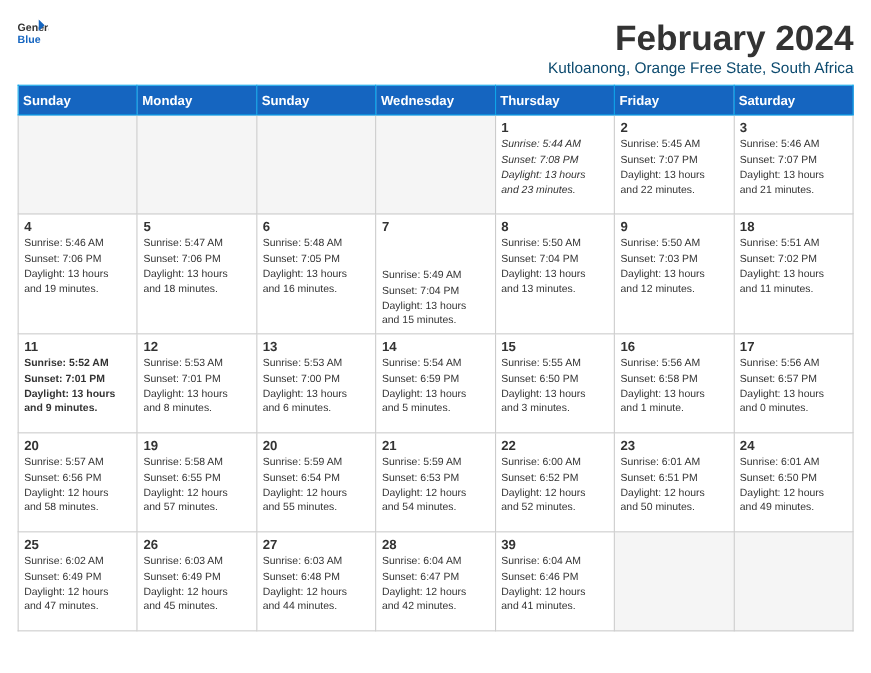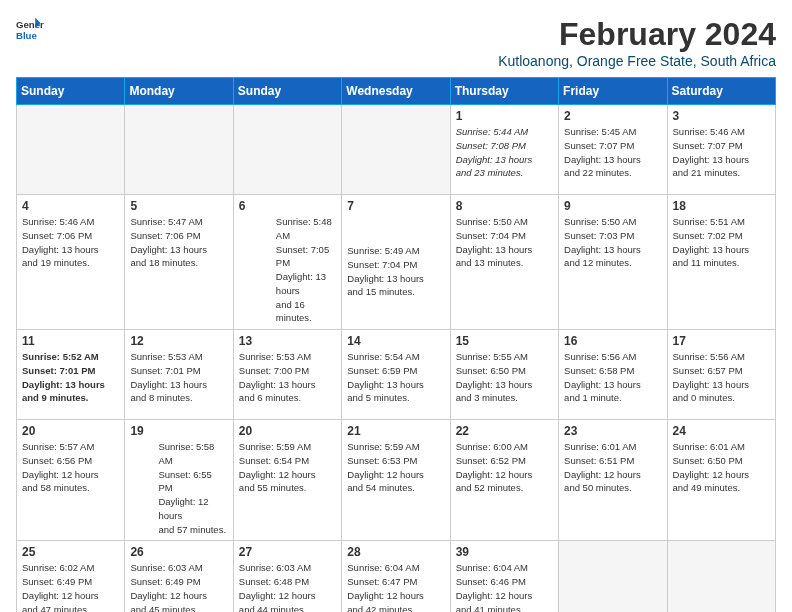--- a/index.html
+++ b/index.html
@@ -141,21 +141,21 @@
         </td>
         <td>
           <div class="day-num">5</div>
           <div class="cell-info" style="white-space: pre-line;">Sunrise: 5:47 AM
 Sunset: 7:06 PM
 Daylight: 13 hours
 and 18 minutes.</div>
         </td>
         <td>
           <div class="day-num">6</div>
-          <div class="cell-info" style="white-space: pre-line; margin-left: 37px;">Sunrise: 5:48 AM
+          <div class="cell-info" style="white-space: pre-line;">Sunrise: 5:48 AM
 Sunset: 7:05 PM
 Daylight: 13 hours
 and 16 minutes.</div>
         </td>
         <td>
           <div class="day-num">7</div>
           <div class="cell-info" style="white-space: pre-line; margin-top: 31px;">Sunrise: 5:49 AM
 Sunset: 7:04 PM
 Daylight: 13 hours
 and 15 minutes.</div>
@@ -236,21 +236,21 @@
       <tr>
         <td>
           <div class="day-num">20</div>
           <div class="cell-info" style="white-space: pre-line;">Sunrise: 5:57 AM
 Sunset: 6:56 PM
 Daylight: 12 hours
 and 58 minutes.</div>
         </td>
         <td>
           <div class="day-num">19</div>
-          <div class="cell-info" style="white-space: pre-line; margin-left: 28px;">Sunrise: 5:58 AM
+          <div class="cell-info" style="white-space: pre-line;">Sunrise: 5:58 AM
 Sunset: 6:55 PM
 Daylight: 12 hours
 and 57 minutes.</div>
         </td>
         <td>
           <div class="day-num">20</div>
           <div class="cell-info" style="white-space: pre-line;">Sunrise: 5:59 AM
 Sunset: 6:54 PM
 Daylight: 12 hours
 and 55 minutes.</div>

